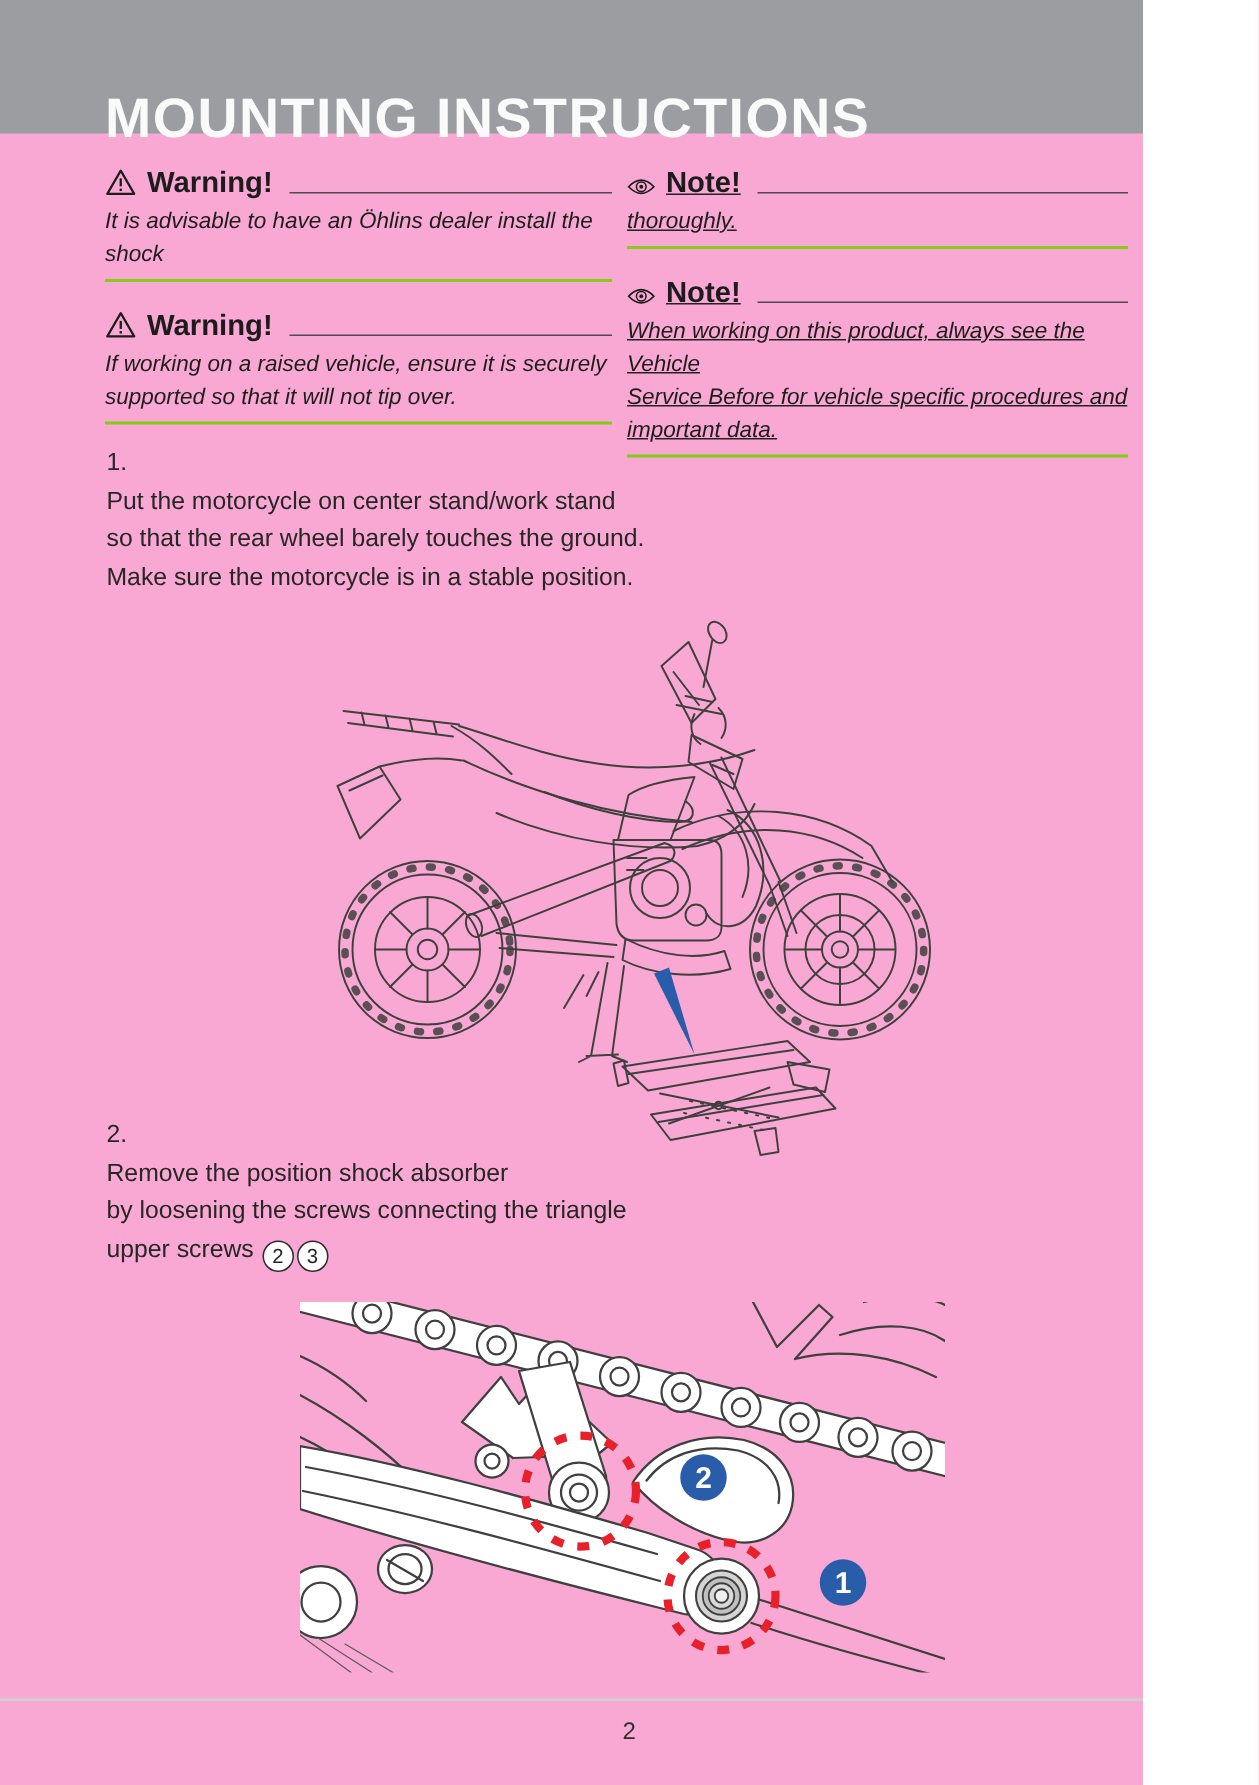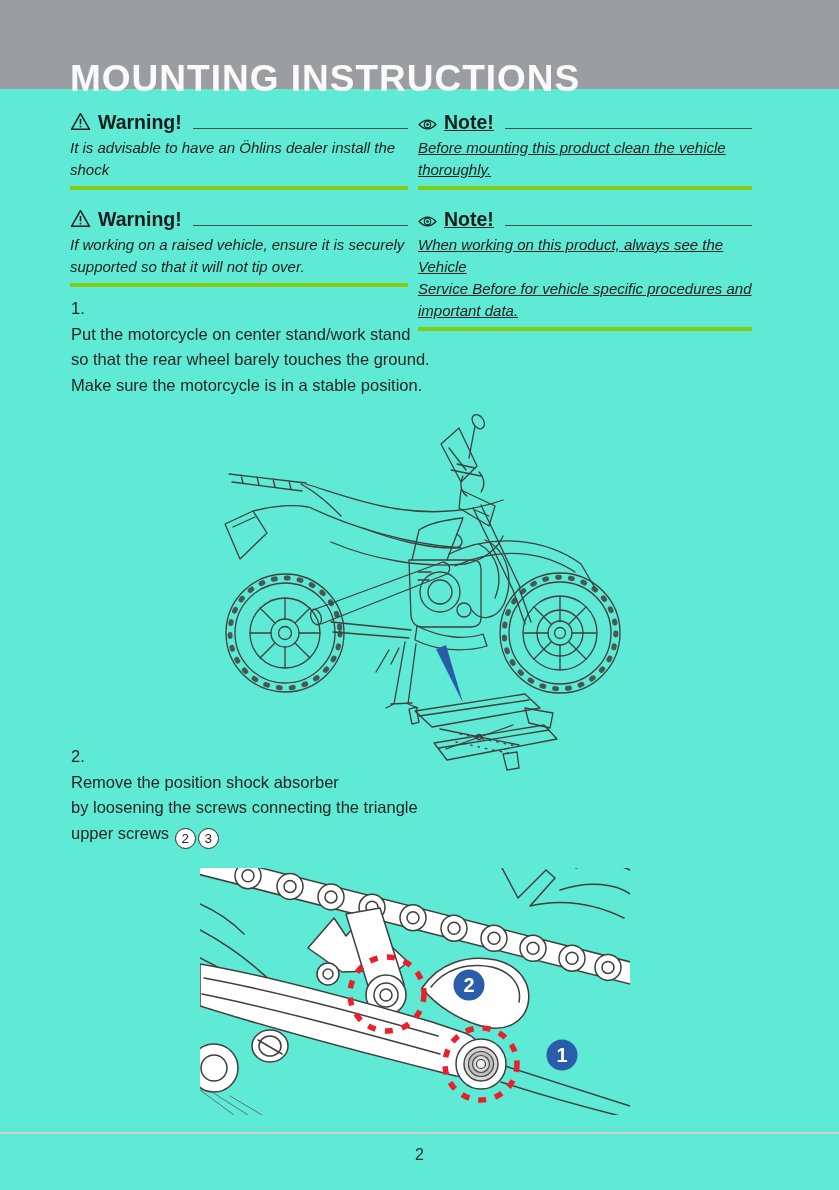--- a/index.html
+++ b/index.html
@@ -1,32 +1,32 @@
 <!DOCTYPE html>
 <html><head>
 <meta charset="utf-8">
 <style>
   html,body{margin:0;padding:0;background:#fff;}
-  .page{position:relative;width:839px;height:1190px;background:#5eead4;overflow:hidden;
+  .page{position:relative;width:762px;height:1190px;background:#f9a8d4;overflow:hidden;
         font-family:"Liberation Sans",sans-serif;color:#232323;}
   
   .topbar{position:absolute;left:0;top:0;width:839px;height:89px;background:#9b9da0;}
   .title{position:absolute;left:70px;bottom:-8px;margin:0;font-size:37px;font-weight:bold;
          letter-spacing:1px;color:#fafafa;line-height:1;white-space:nowrap;}
   
   .callouts{position:absolute;left:70px;top:112px;width:698px;display:flex;gap:10px;}
   .col{width:338px;}
   .col.right{width:334px;text-decoration:underline;}
   .callout{margin-bottom:19px;}
   .c-head{display:flex;align-items:flex-end;gap:7px;}
   .c-title{font-weight:bold;font-size:19.5px;line-height:21px;color:#1c1c1c;}
   .icon{display:flex;margin-bottom:2px;}
   .h-rule{flex:1;border-bottom:1px solid #4d4d4d;margin-bottom:4px;margin-left:4px;}
   .c-body{font-style:italic;font-size:15px;line-height:22px;padding:4px 0 5px;
-          border-bottom:4px solid #84cc16;color:#1d1d1d;}
+          border-bottom:2px solid #84cc16;color:#1d1d1d;}
   
   .step{position:absolute;font-size:16.5px;line-height:25.5px;color:#262626;}
   .step1{left:71px;top:296px;}
   .step2{left:71px;top:744px;}
   .num-circle{display:inline-flex;width:19px;height:19px;border:1.5px solid #2b2b2b;
               border-radius:50%;align-items:center;justify-content:center;font-size:13.5px;
               line-height:1;vertical-align:-4px;margin:0 1px;background:#fff;}
   
   .figure1{position:absolute;left:213px;top:412px;}
   .figure2{position:absolute;left:200px;top:868px;}
@@ -96,21 +96,20 @@
             <svg width="19" height="13" viewBox="0 0 26 17">
                 <path d="M1.5 8.5 Q13 -3.5 24.5 8.5 Q13 20.5 1.5 8.5 Z" fill="none" stroke="#1c1c1c" stroke-width="1.6"></path>
                 <circle cx="13" cy="8.5" r="4.4" fill="none" stroke="#1c1c1c" stroke-width="1.4"></circle>
                 <circle cx="13" cy="8.5" r="1.8" fill="#1c1c1c"></circle>
               </svg>
           </span>
           <span class="c-title">Note!</span>
           <span class="h-rule"></span>
         </div>
         <div class="c-body">
-          <div>Before mounting this product clean the vehicle</div>
           <div>thoroughly.</div>
         </div>
       </div>
 
       <div class="callout">
         <div class="c-head">
           <span class="icon">
             <svg width="19" height="13" viewBox="0 0 26 17">
                 <path d="M1.5 8.5 Q13 -3.5 24.5 8.5 Q13 20.5 1.5 8.5 Z" fill="none" stroke="#1c1c1c" stroke-width="1.6"></path>
                 <circle cx="13" cy="8.5" r="4.4" fill="none" stroke="#1c1c1c" stroke-width="1.4"></circle>

